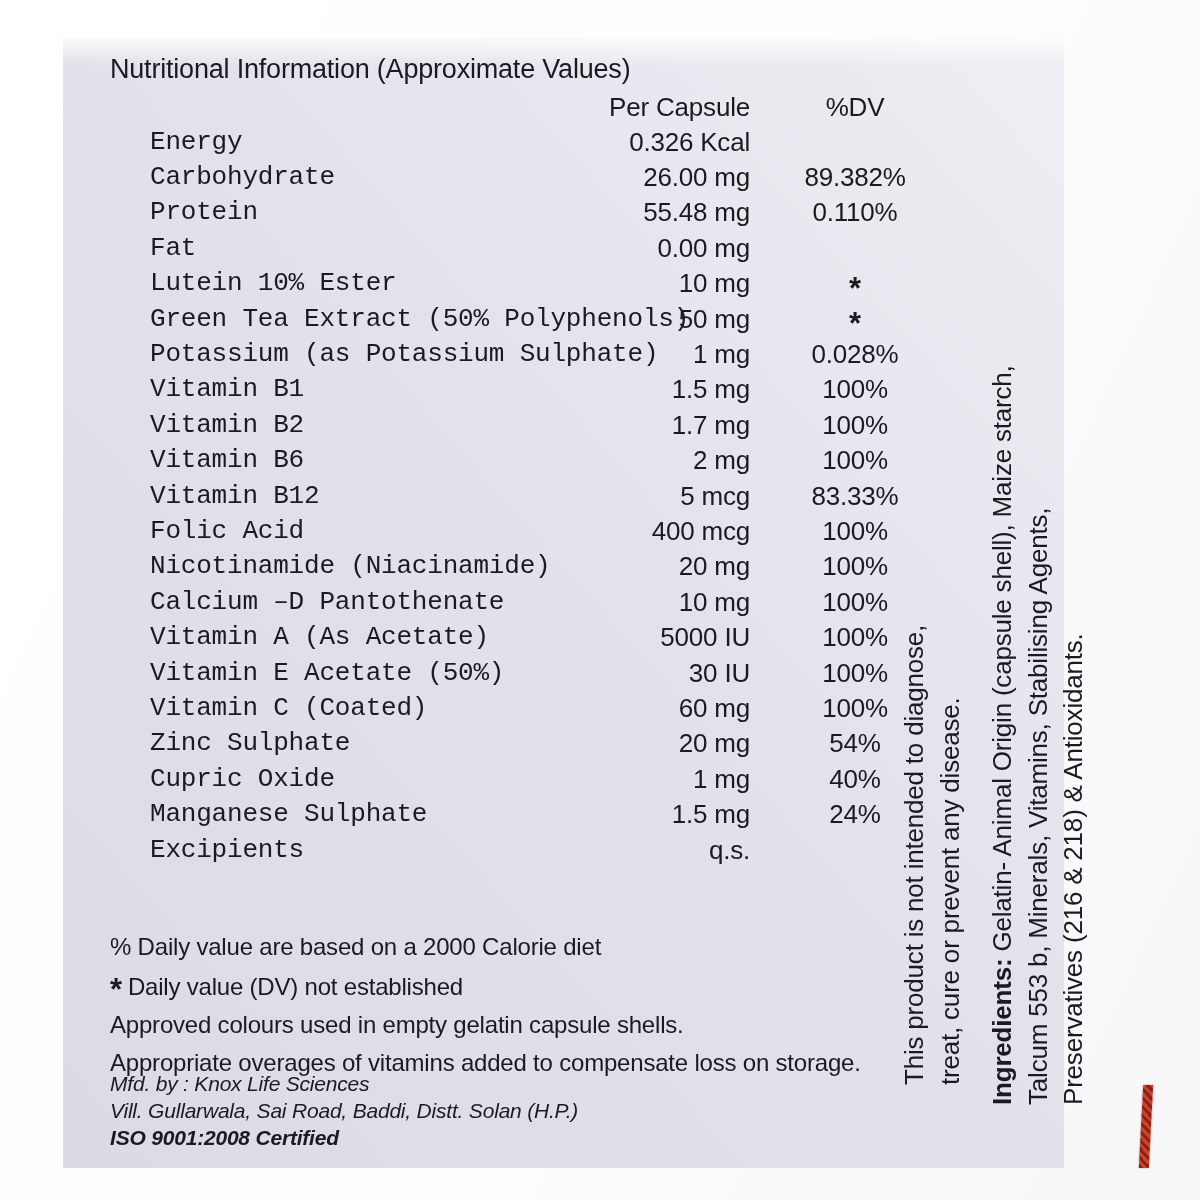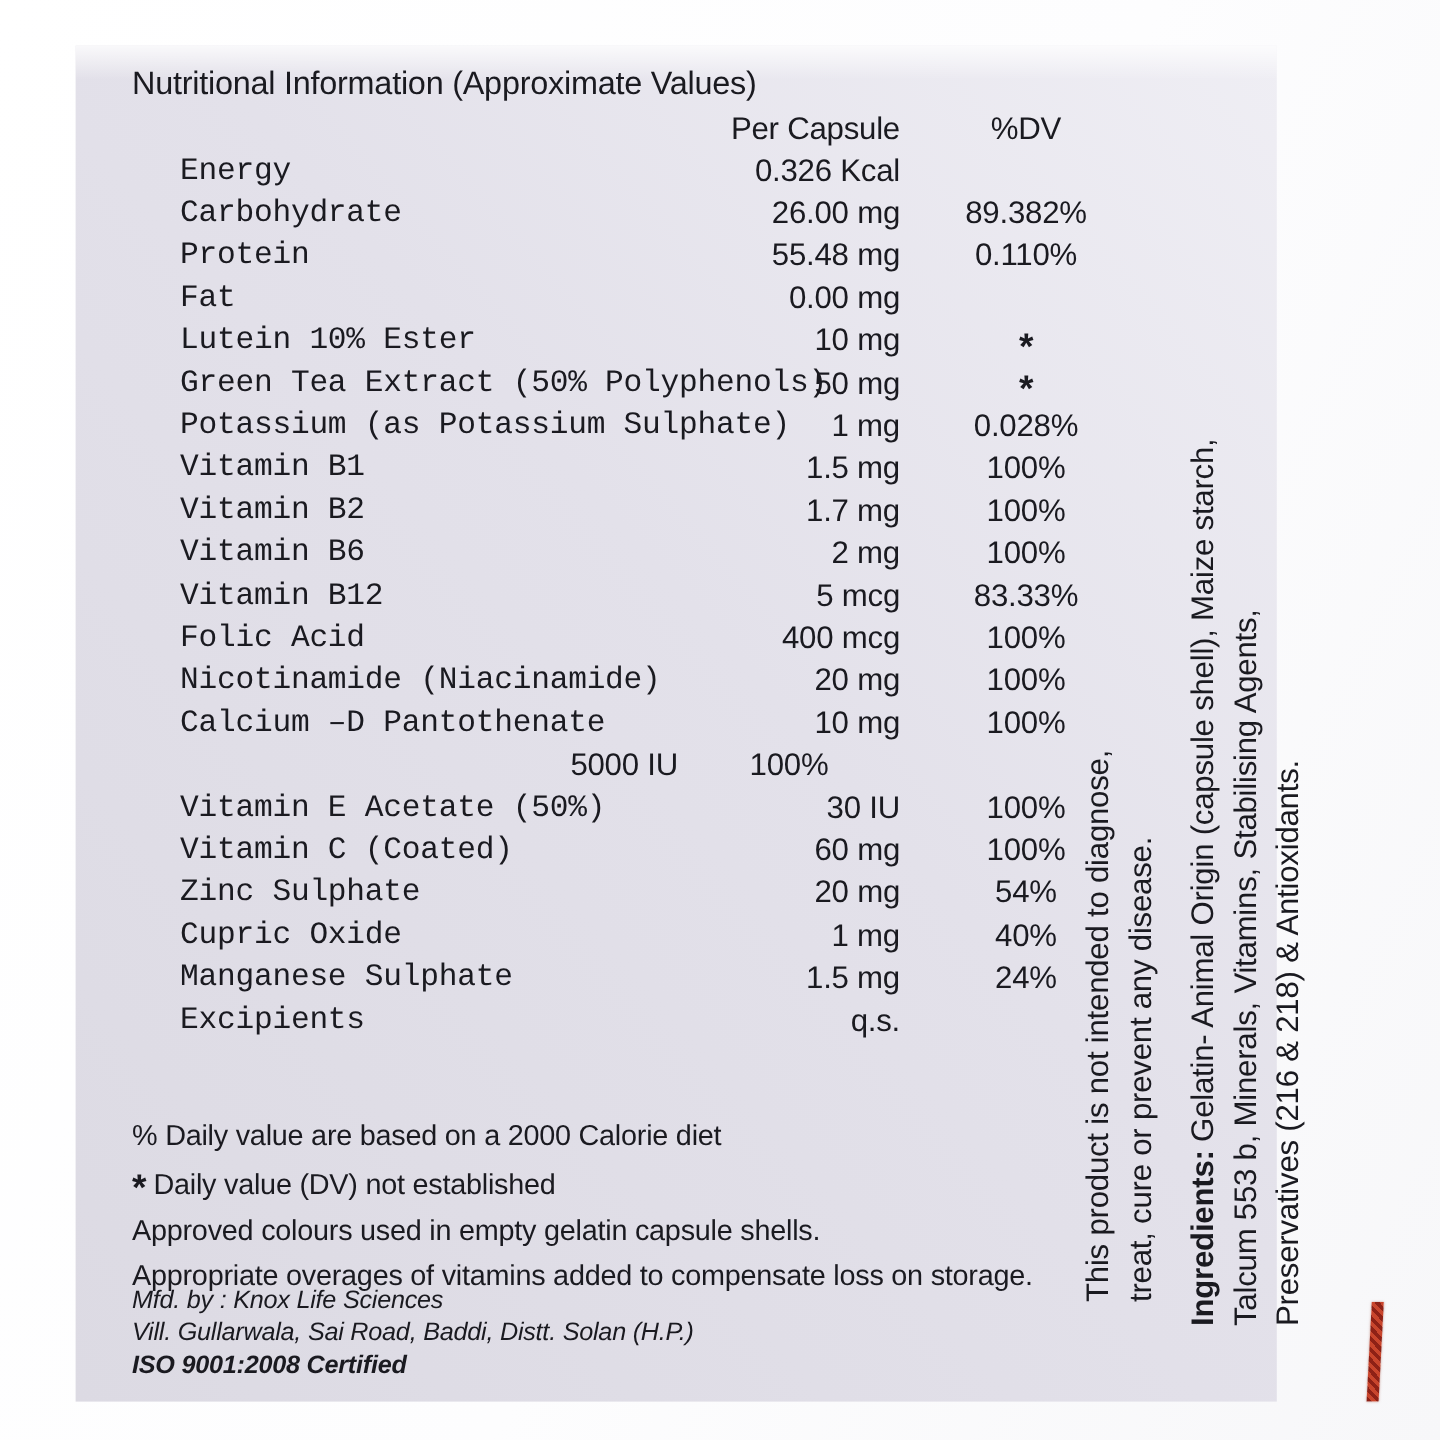--- a/index.html
+++ b/index.html
@@ -127,20 +127,21 @@
       <div class="cell name">Nicotinamide (Niacinamide)</div>
       <div class="cell amount">20 mg</div>
       <div class="cell dv">100%</div>
     </div>
     <div class="row">
       <div class="cell name">Calcium –D Pantothenate</div>
       <div class="cell amount">10 mg</div>
       <div class="cell dv">100%</div>
     </div>
     <div class="row">
+      <div class="cell name">Vitamin A (As Acetate)</div>
       <div class="cell amount">5000 IU</div>
       <div class="cell dv">100%</div>
     </div>
     <div class="row">
       <div class="cell name">Vitamin E Acetate (50%)</div>
       <div class="cell amount">30 IU</div>
       <div class="cell dv">100%</div>
     </div>
     <div class="row">
       <div class="cell name">Vitamin C (Coated)</div>

